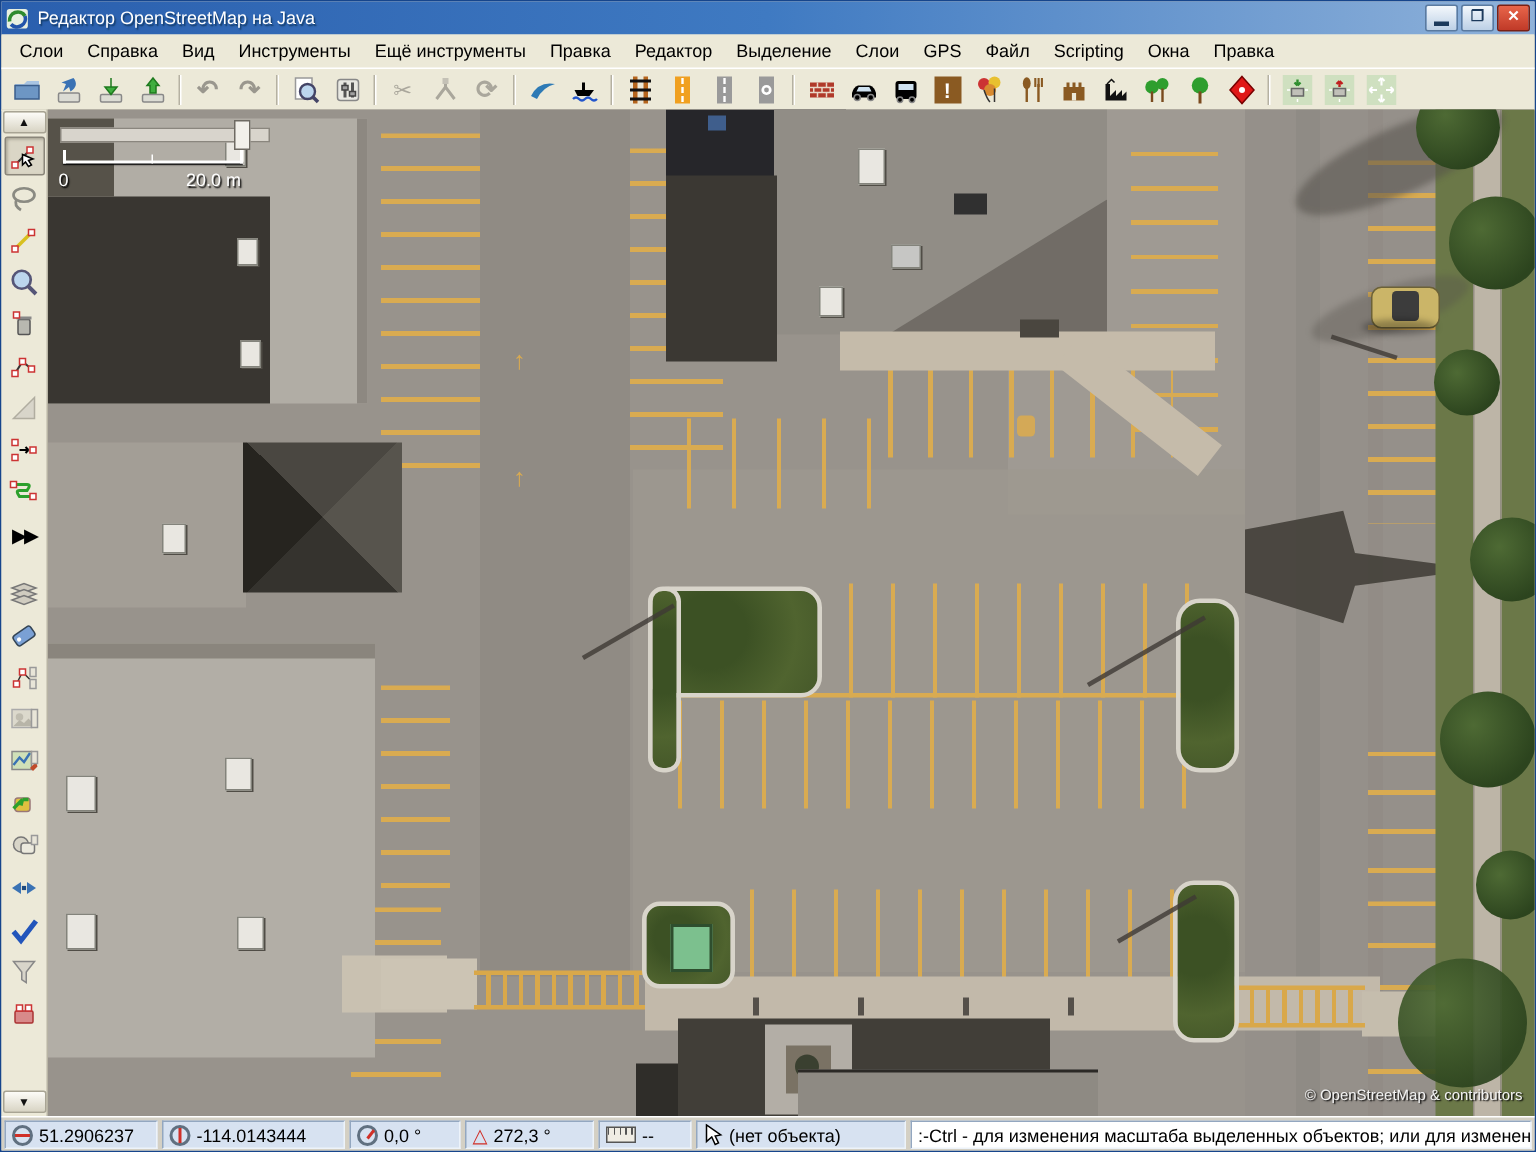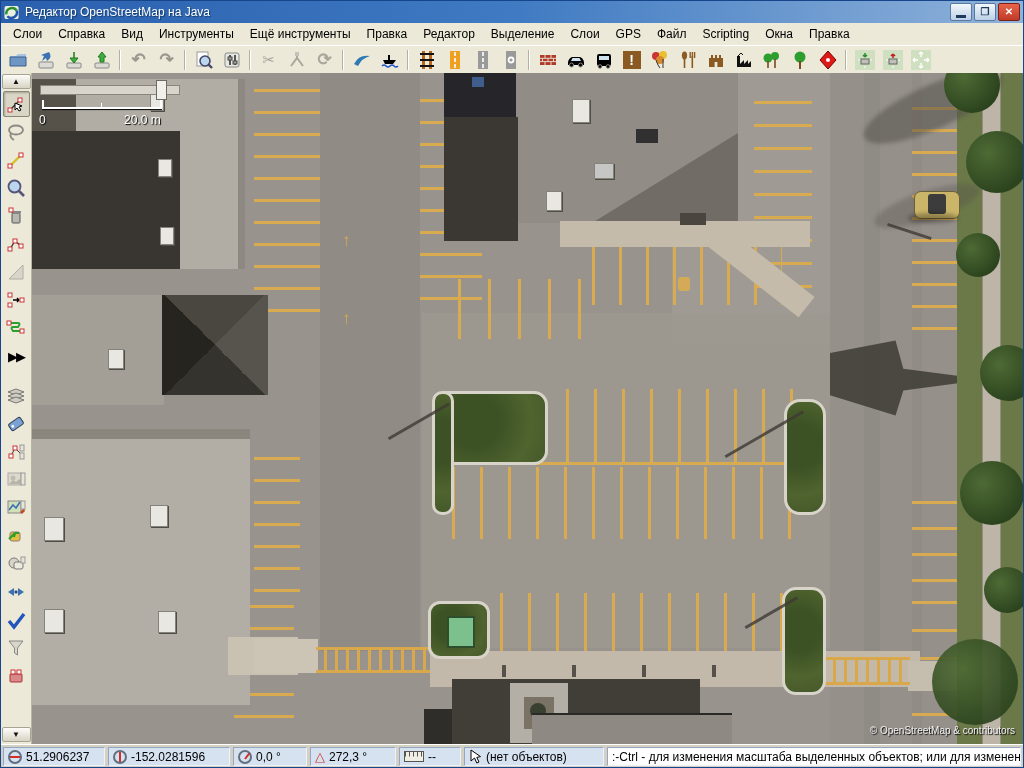--- a/index.html
+++ b/index.html
@@ -599,41 +599,41 @@
           <span class="circ"></span>
           <span class="rbar-h"></span>
         </span>
       <span>51.2906237</span>
     </div>
     <div class="seg" style="width:122px;">
       <span class="sicon">
           <span class="circ"></span>
           <span class="rbar-v"></span>
         </span>
-      <span>-152.0281596</span>
+      <span>-114.0143444</span>
     </div>
     <div class="seg" style="width:74px;">
       <span class="sicon">
           <span class="circ"></span>
           <span class="needle"></span>
         </span>
       <span>0,0 °</span>
     </div>
     <div class="seg" style="width:86px;">
       <span class="tri">△</span>
       <span>272,3 °</span>
     </div>
     <div class="seg" style="width:62px;">
       <span class="rulericon"></span>
       <span>--</span>
     </div>
     <div class="seg" style="width:140px;">
       <svg width="13" height="15" viewBox="0 0 13 15">
           <path d="M2 1 L2 12 L5.5 9 L7.8 14 L10 13 L7.8 8.4 L11.5 7.6 Z" fill="#fff" stroke="#000"></path>
         </svg>
-      <span>(нет объектов)</span>
+      <span>(нет объекта)</span>
     </div>
     <div class="help">
       <span>:-Ctrl - для изменения масштаба выделенных объектов; или для изменения выделения</span>
     </div>
   </div>
 
 </div>
 
 </body></html>

